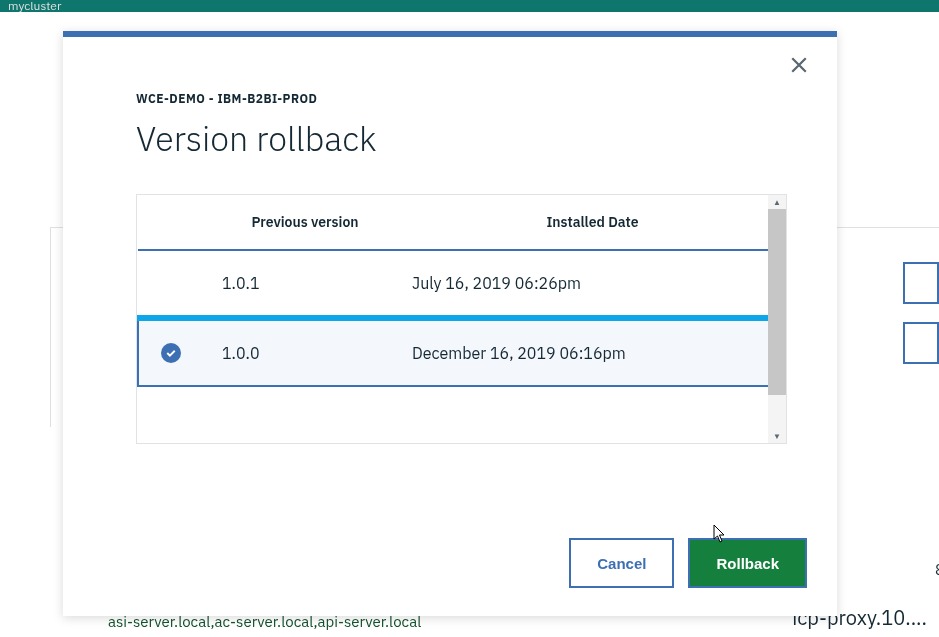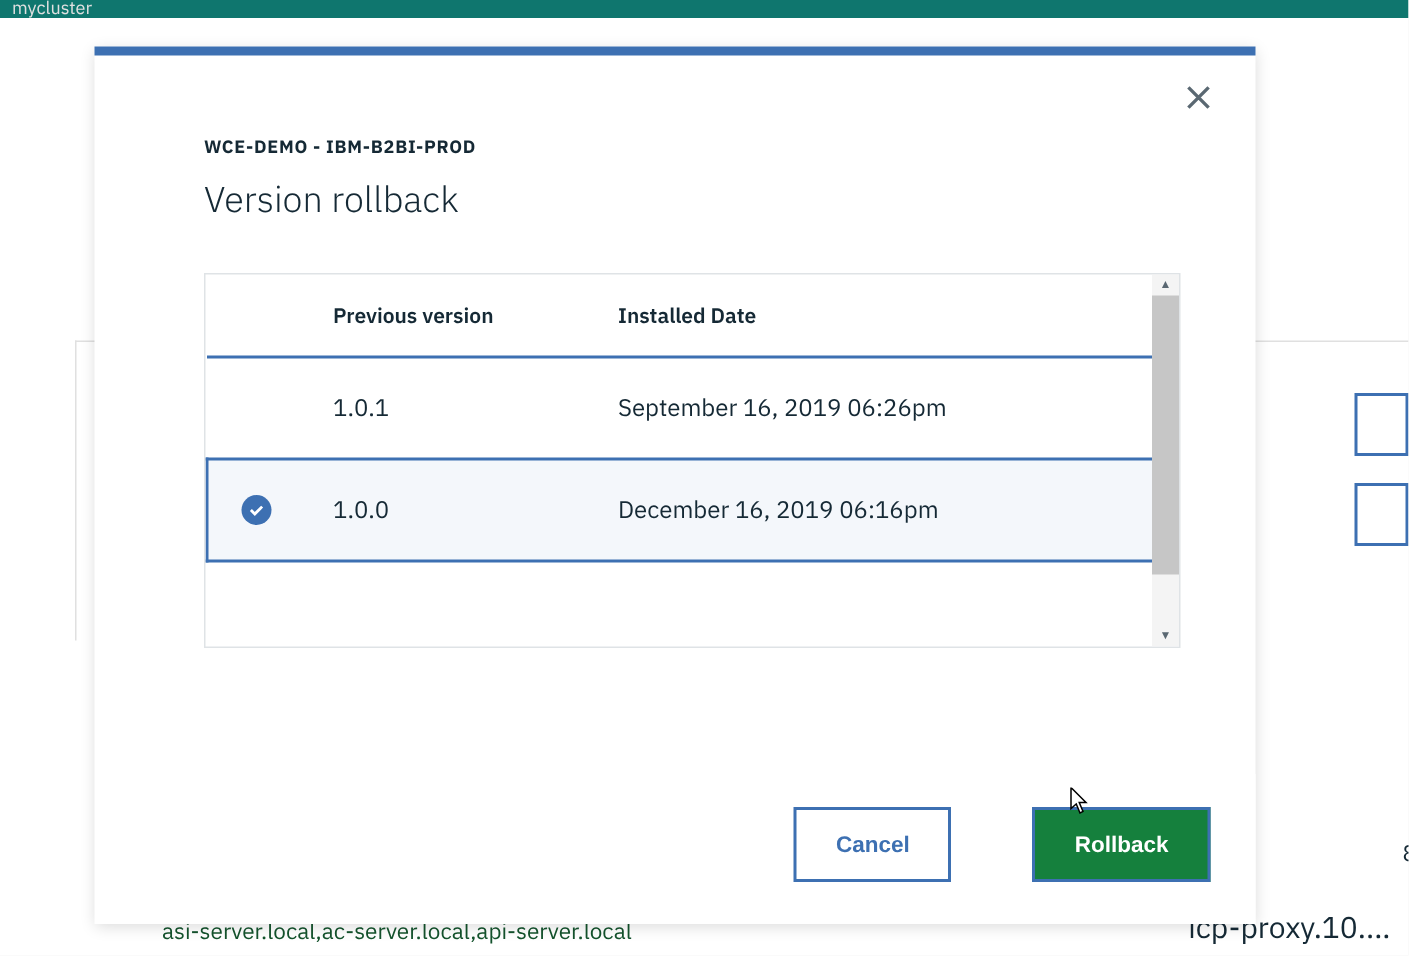--- a/index.html
+++ b/index.html
@@ -118,21 +118,21 @@
     }
     .eyebrow {
       font-size: 12px;
       font-weight: 700;
       letter-spacing: 0.5px;
       color: #152935;
       margin-bottom: 10px;
       margin-top: 26px;
     }
     .modal-title {
-      font-size: 24px;
+      font-size: 34px;
       font-weight: 300;
       color: #152935;
       margin-bottom: 34px;
     }
     .table-wrap {
       position: relative;
       border: 1px solid #dfe3e6;
       width: 651px;
     }
     .table-scroll-area {
@@ -141,34 +141,34 @@
       position: relative;
     }
     .ver-table {
       width: 100%;
       border-collapse: collapse;
     }
     .ver-table thead tr {
       border-bottom: 2px solid #3d70b2;
     }
     .ver-table th {
-      text-align: left;
+      text-align: center;
       font-size: 14px;
       font-weight: 600;
       color: #152935;
       padding: 18px 12px;
     }
     .ver-table th.col-check {
       width: 72px;
     }
     .ver-table th.col-ver {
       width: 190px;
     }
     .ver-table tbody tr {
-      border-bottom: 1px solid #0ea5e9;
+      border-bottom: 6px solid #0ea5e9;
       height: 68px;
     }
     .ver-table tbody tr.selected {
       border: 2px solid #3d70b2;
       background: #f4f7fb;
     }
     .ver-table td {
       font-size: 16px;
       color: #152935;
       padding: 0 12px;
@@ -228,21 +228,20 @@
     .btn {
       height: 50px;
       padding: 0 26px;
       font-size: 15px;
       font-weight: 600;
       border: 2px solid #3d70b2;
       cursor: pointer;
       display: inline-flex;
       align-items: center;
       justify-content: center;
-      margin-left: 40px;
     }
     .btn-secondary {
       background: #ffffff;
       color: #3d70b2;
     }
     .btn-primary {
       background: #15803d;
       color: #ffffff;
     }
     .cursor-arrow {
@@ -290,21 +289,21 @@
             <tr>
               <th class="col-check"></th>
               <th class="col-ver">Previous version</th>
               <th class="col-date">Installed Date</th>
             </tr>
           </thead>
           <tbody>
             <tr>
               <td></td>
               <td>1.0.1</td>
-              <td>September 16, 2019 06:26pm</td>
+              <td>July 16, 2019 06:26pm</td>
             </tr>
             <tr class="selected">
               <td>
                 <span class="check-circle">
                   <svg viewBox="0 0 16 16">
                       <path d="M3 8 L6.5 11.5 L13 5" stroke="#ffffff" stroke-width="2.5" fill="none"></path>
                     </svg>
                 </span>
               </td>
               <td>1.0.0</td>

